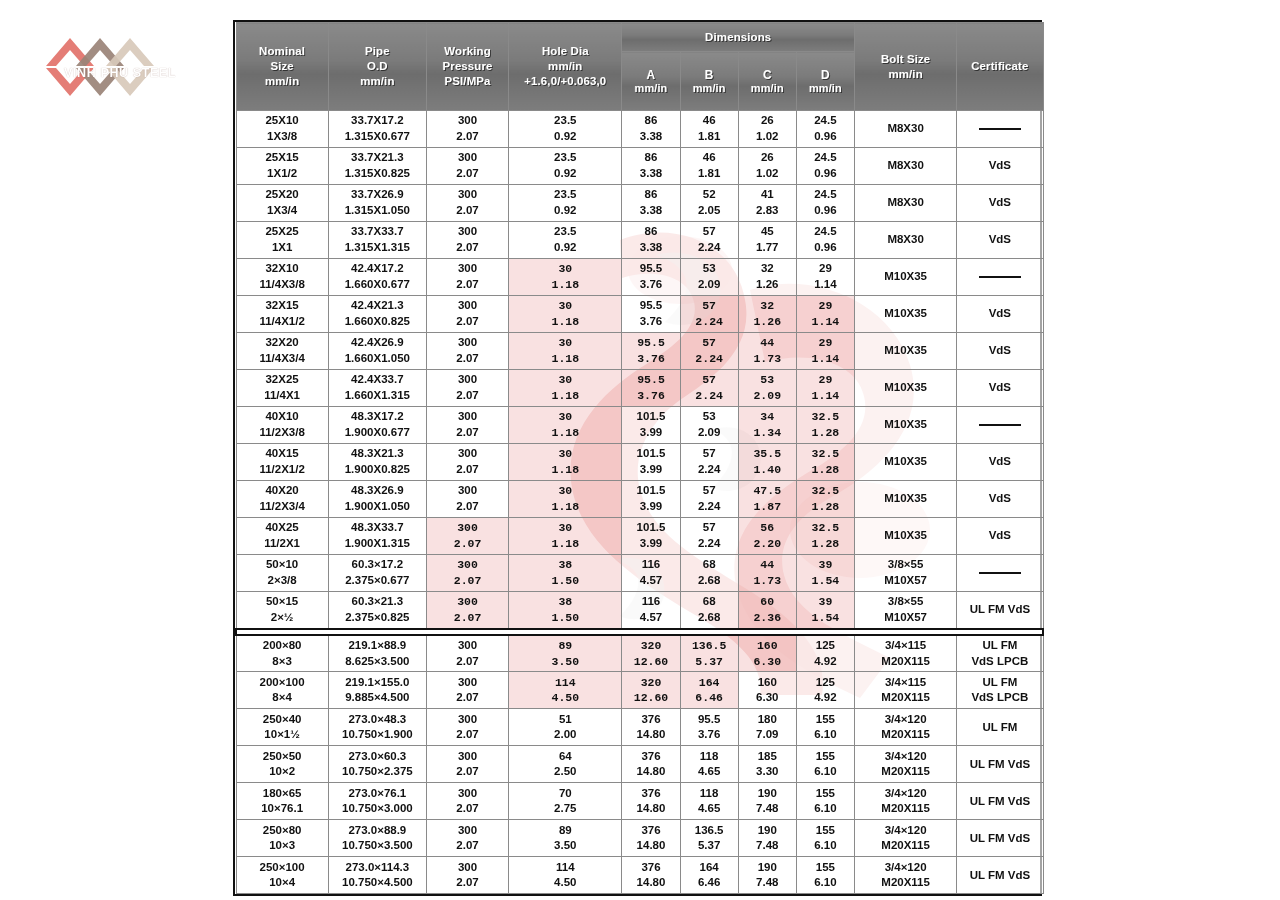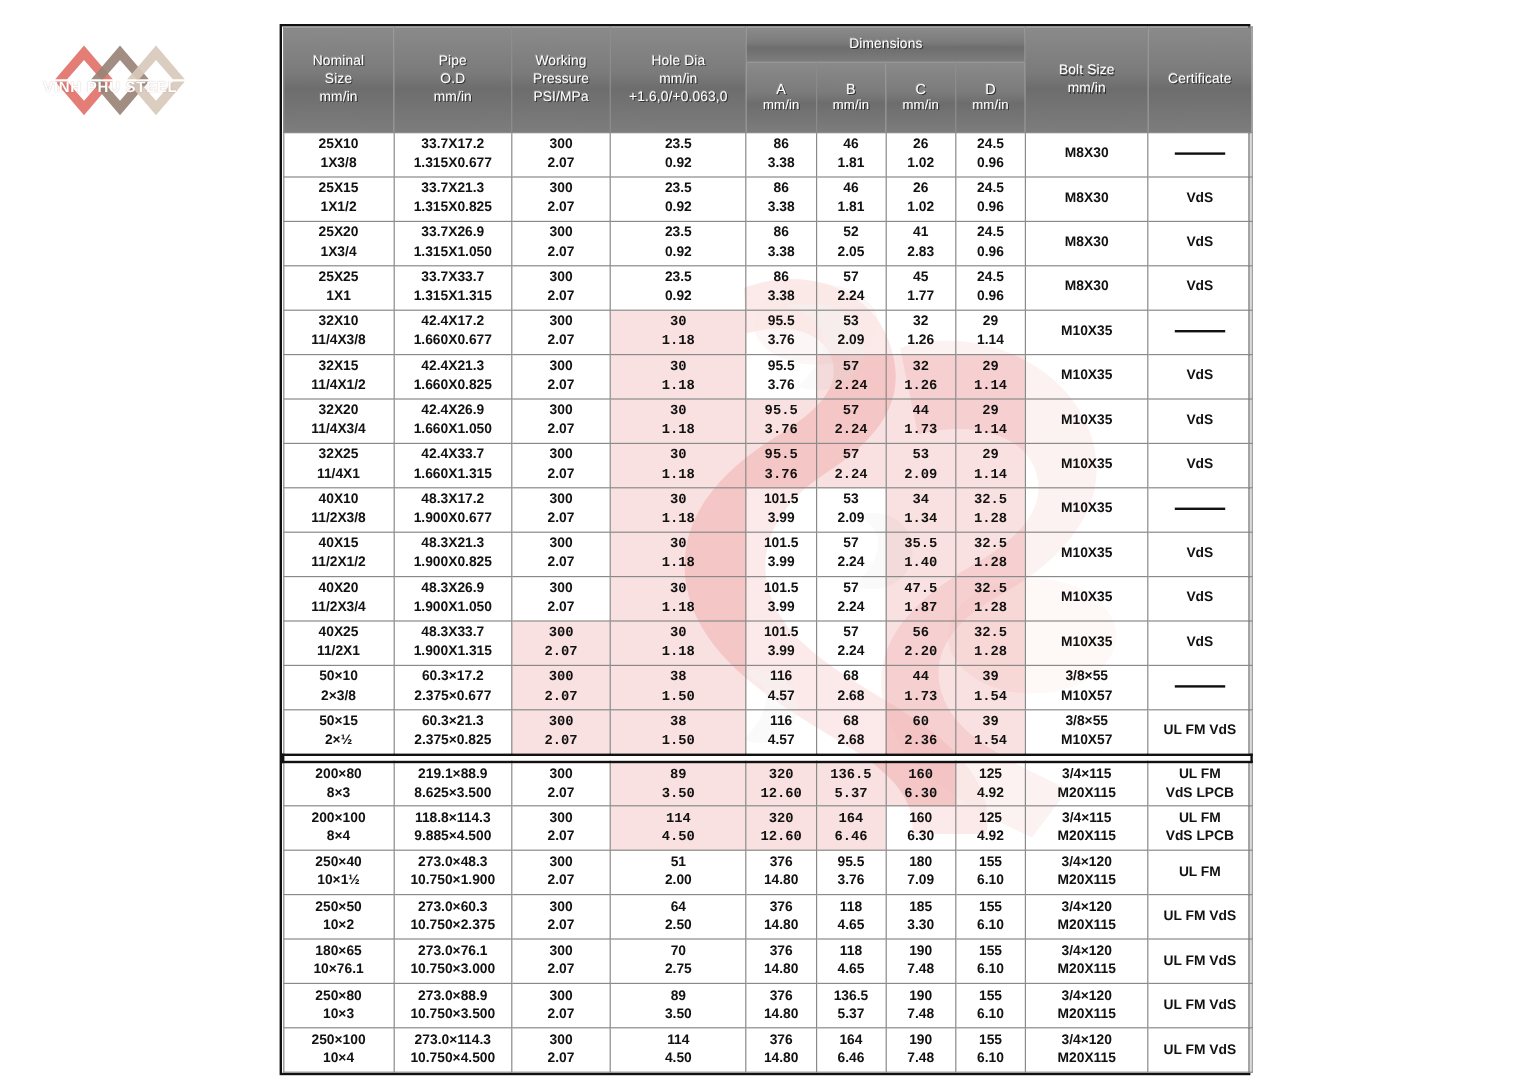--- a/index.html
+++ b/index.html
@@ -21,21 +21,21 @@
   #logo {
     position: absolute;
     left: 36px; top: 28px;
     width: 140px; height: 74px;
   }
   #logo svg { display: block; }
   .logo-text {
     position: absolute;
     left: 0; top: 38px;
     width: 140px;
-    text-align: left;
+    text-align: right;
     font-family: "Liberation Sans", sans-serif;
     font-size: 12.5px;
     font-weight: bold;
     letter-spacing: 0.6px;
     color: #ffffff;
     text-shadow: 0 0 1px rgba(120,70,60,.45);
     white-space: nowrap;
   }
 
   
@@ -69,21 +69,21 @@
   }
 
   
   #table-wrap { border: 2px solid #111; }
 
   
   thead th {
     background: linear-gradient(180deg,#8a8a8a 0%,#7b7b7b 42%,#6d6d6d 58%,#7d7d7d 100%);
     color: #ffffff;
     font-size: 11.5px;
-    font-weight: normal;
+    font-weight: bold;
     line-height: 1.28;
     letter-spacing: .1px;
     text-shadow: 1px 1px 0 rgba(0,0,0,.55), -0.5px -0.5px 0 rgba(255,255,255,.22);
     border-color: #9d9d9d;
     padding: 3px 2px;
     margin-top: 35px;
   }
   thead th.hdr-tall { height: 88px; }
   thead th.hdr-group { height: 28px; }
   thead th.hdr-sub { height: 56px; font-size: 11px; line-height: 1.18; }
@@ -831,21 +831,21 @@
               <span class="l1">UL FM</span>
               <span class="l2">VdS LPCB</span>
             </td>
           </tr>
           <tr>
             <td class="two-line">
               <span class="l1">200×100</span>
               <span class="l2">8×4</span>
             </td>
             <td class="two-line">
-              <span class="l1">118.8×114.3</span>
+              <span class="l1">219.1×155.0</span>
               <span class="l2">9.885×4.500</span>
             </td>
             <td class="two-line">
               <span class="l1">300</span>
               <span class="l2">2.07</span>
             </td>
             <td class="two-line tint">
               <span class="l1">114</span>
               <span class="l2">4.50</span>
             </td>

